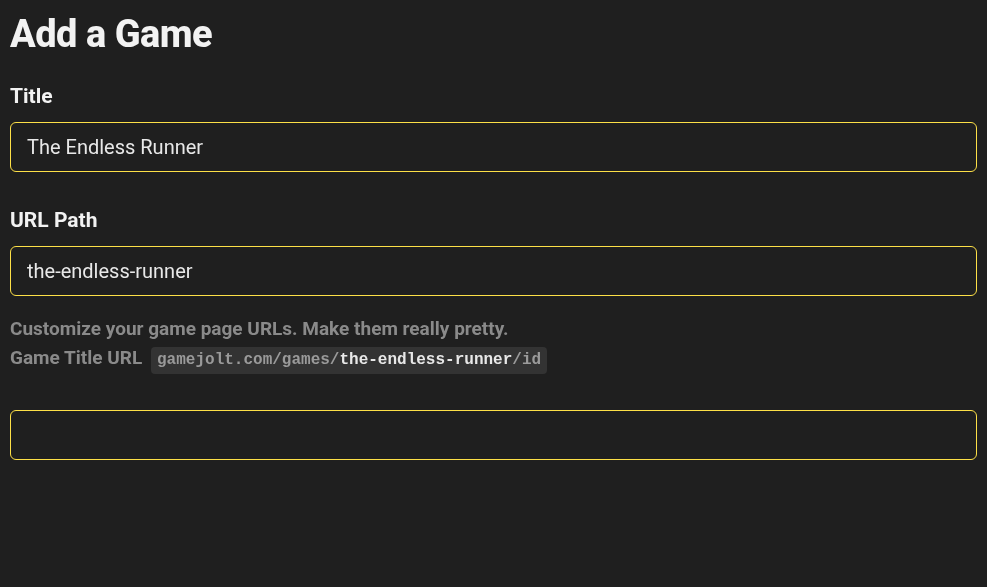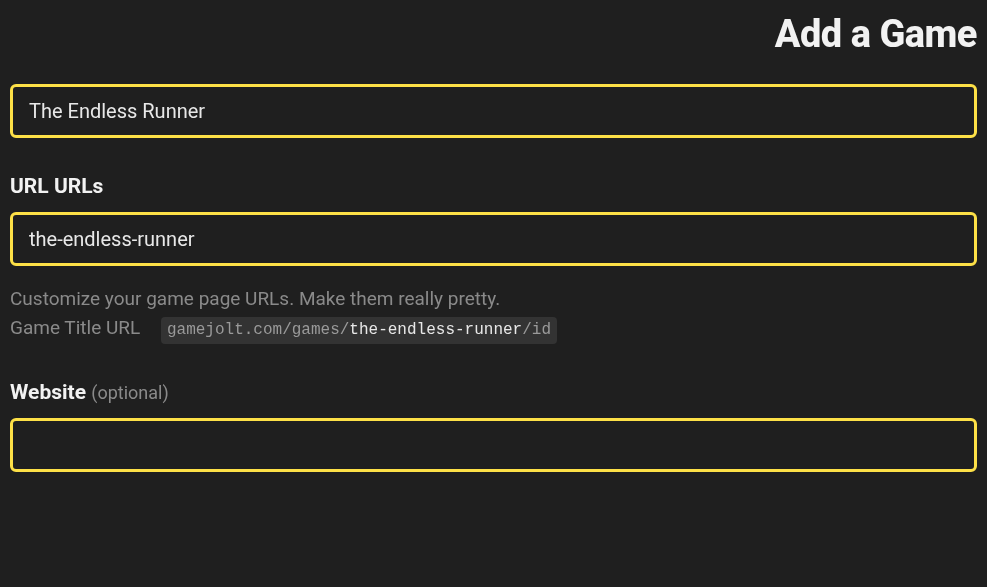--- a/index.html
+++ b/index.html
@@ -15,95 +15,92 @@
       height: 587px;
       padding: 12px 10px 0 10px;
       overflow: hidden;
     }
     .page-title {
       font-size: 38px;
       font-weight: 800;
       color: #f2f2f2;
       margin-bottom: 28px;
       letter-spacing: -0.5px;
-      text-align: right;
     }
     .form-group {
       margin-bottom: 36px;
     }
     .field-label {
       font-size: 21px;
       font-weight: 700;
       color: #f2f2f2;
       margin-bottom: 14px;
       display: block;
     }
     .field-label .optional {
       font-weight: 400;
       color: #8a8a8a;
       font-size: 18px;
     }
     .text-input {
       width: 100%;
       background-color: #1f1f1f;
-      border: 3px solid #fde047;
+      border: 1px solid #fde047;
       border-radius: 6px;
       padding: 12px 16px;
       font-size: 20px;
       color: #e8e8e8;
       font-family: inherit;
       outline: none;
     }
     .help-text {
       margin-top: 18px;
       font-size: 19px;
       color: #8a8a8a;
       line-height: 1.55;
+      font-weight: bold;
     }
     .help-line {
       display: block;
     }
     .url-chip {
       background-color: #333333;
       border-radius: 4px;
       padding: 1px 6px;
       font-family: "SFMono-Regular", Consolas, "Liberation Mono", Menlo, monospace;
       font-size: 16px;
       color: #9a9a9a;
-      margin-left: 16px;
+      margin-left: 4px;
       display: inline-block;
       text-align: right;
     }
     .url-chip .slug {
       color: #e8e8e8;
     }
     .url-chip .dim {
       color: #9a9a9a;
     }
   </style>
 </head>
 <body>
 
 <h1 class="page-title">Add a Game</h1>
 
 <div class="form-group">
+  <label class="field-label">Title</label>
   <input type="text" class="text-input" value="The Endless Runner" style="">
 </div>
 
 <div class="form-group">
-  <label class="field-label">URL URLs</label>
+  <label class="field-label">URL Path</label>
   <input type="text" class="text-input" value="the-endless-runner" style="">
   <div class="help-text">
     <span class="help-line">Customize your game page URLs. Make them really pretty.</span>
     <span class="help-line">
       <span>Game Title URL</span>
       <span class="url-chip"><span class="dim">gamejolt.com/games/</span><span class="slug">the-endless-runner</span><span class="dim">/id</span></span>
     </span>
   </div>
 </div>
 
 <div class="form-group">
-  <label class="field-label">
-    <span>Website</span>
-    <span class="optional">(optional)</span>
-  </label>
   <input type="text" class="text-input" value="" style="">
 </div>
 
 </body></html>

